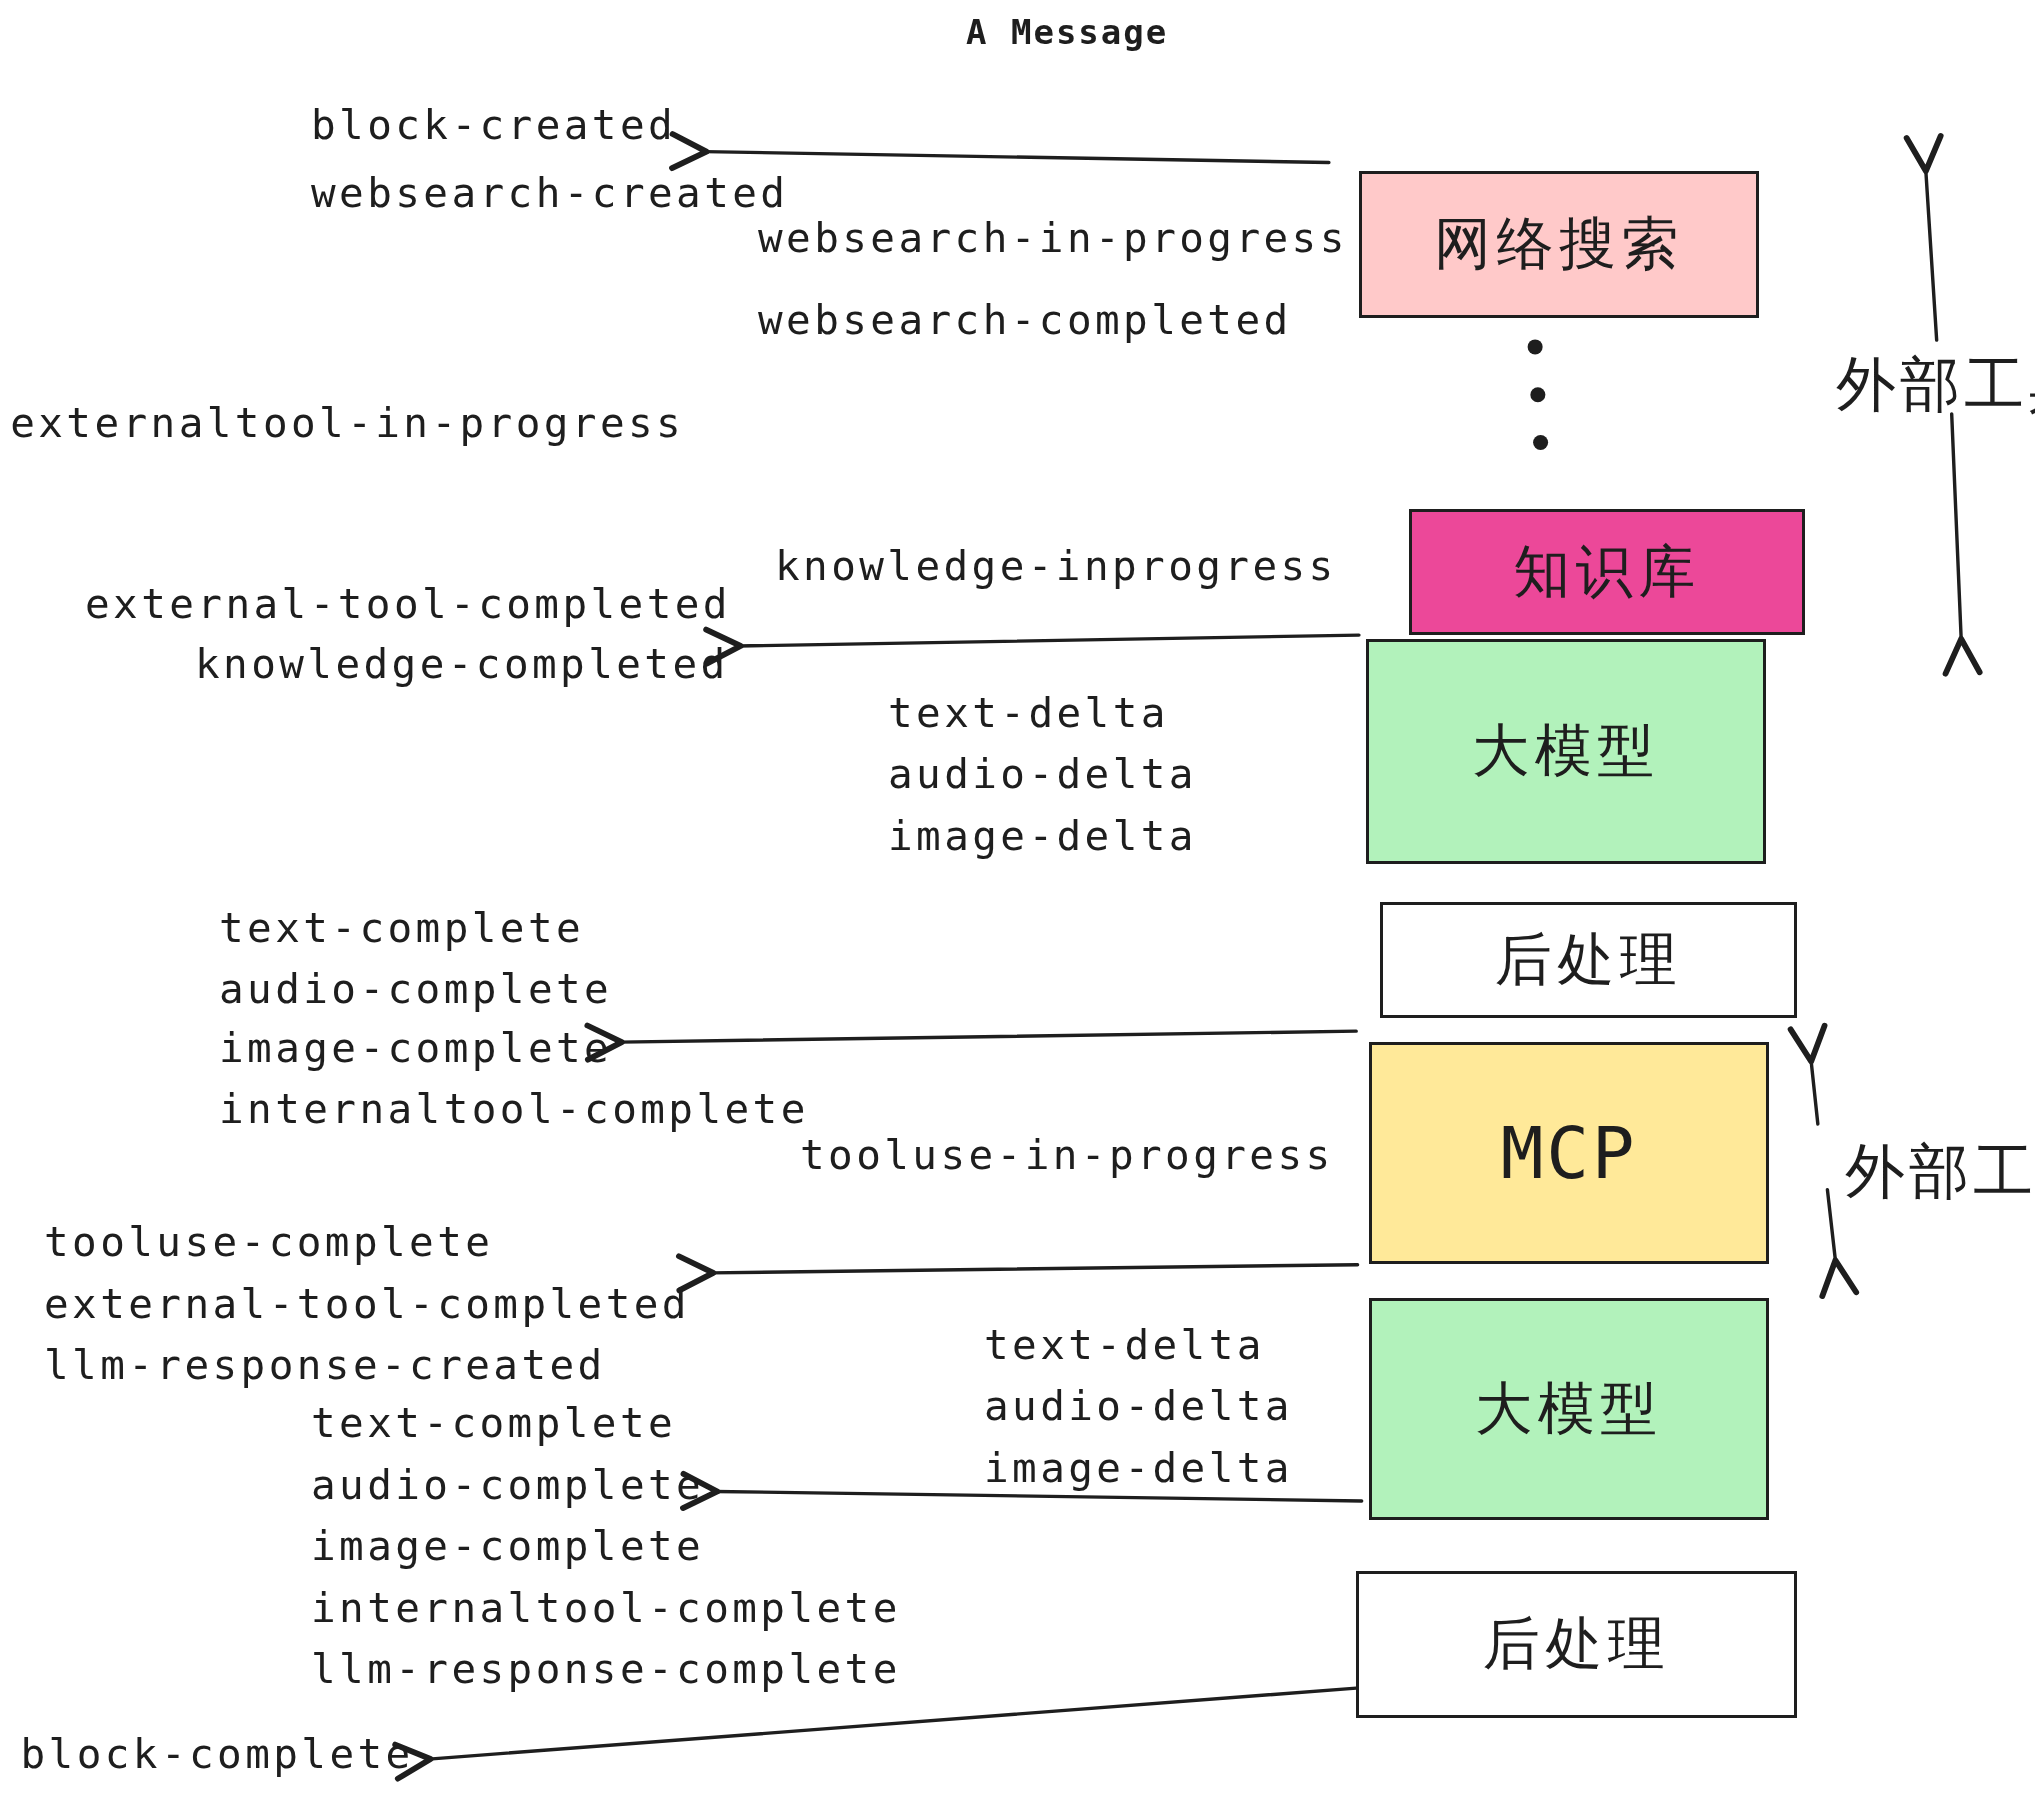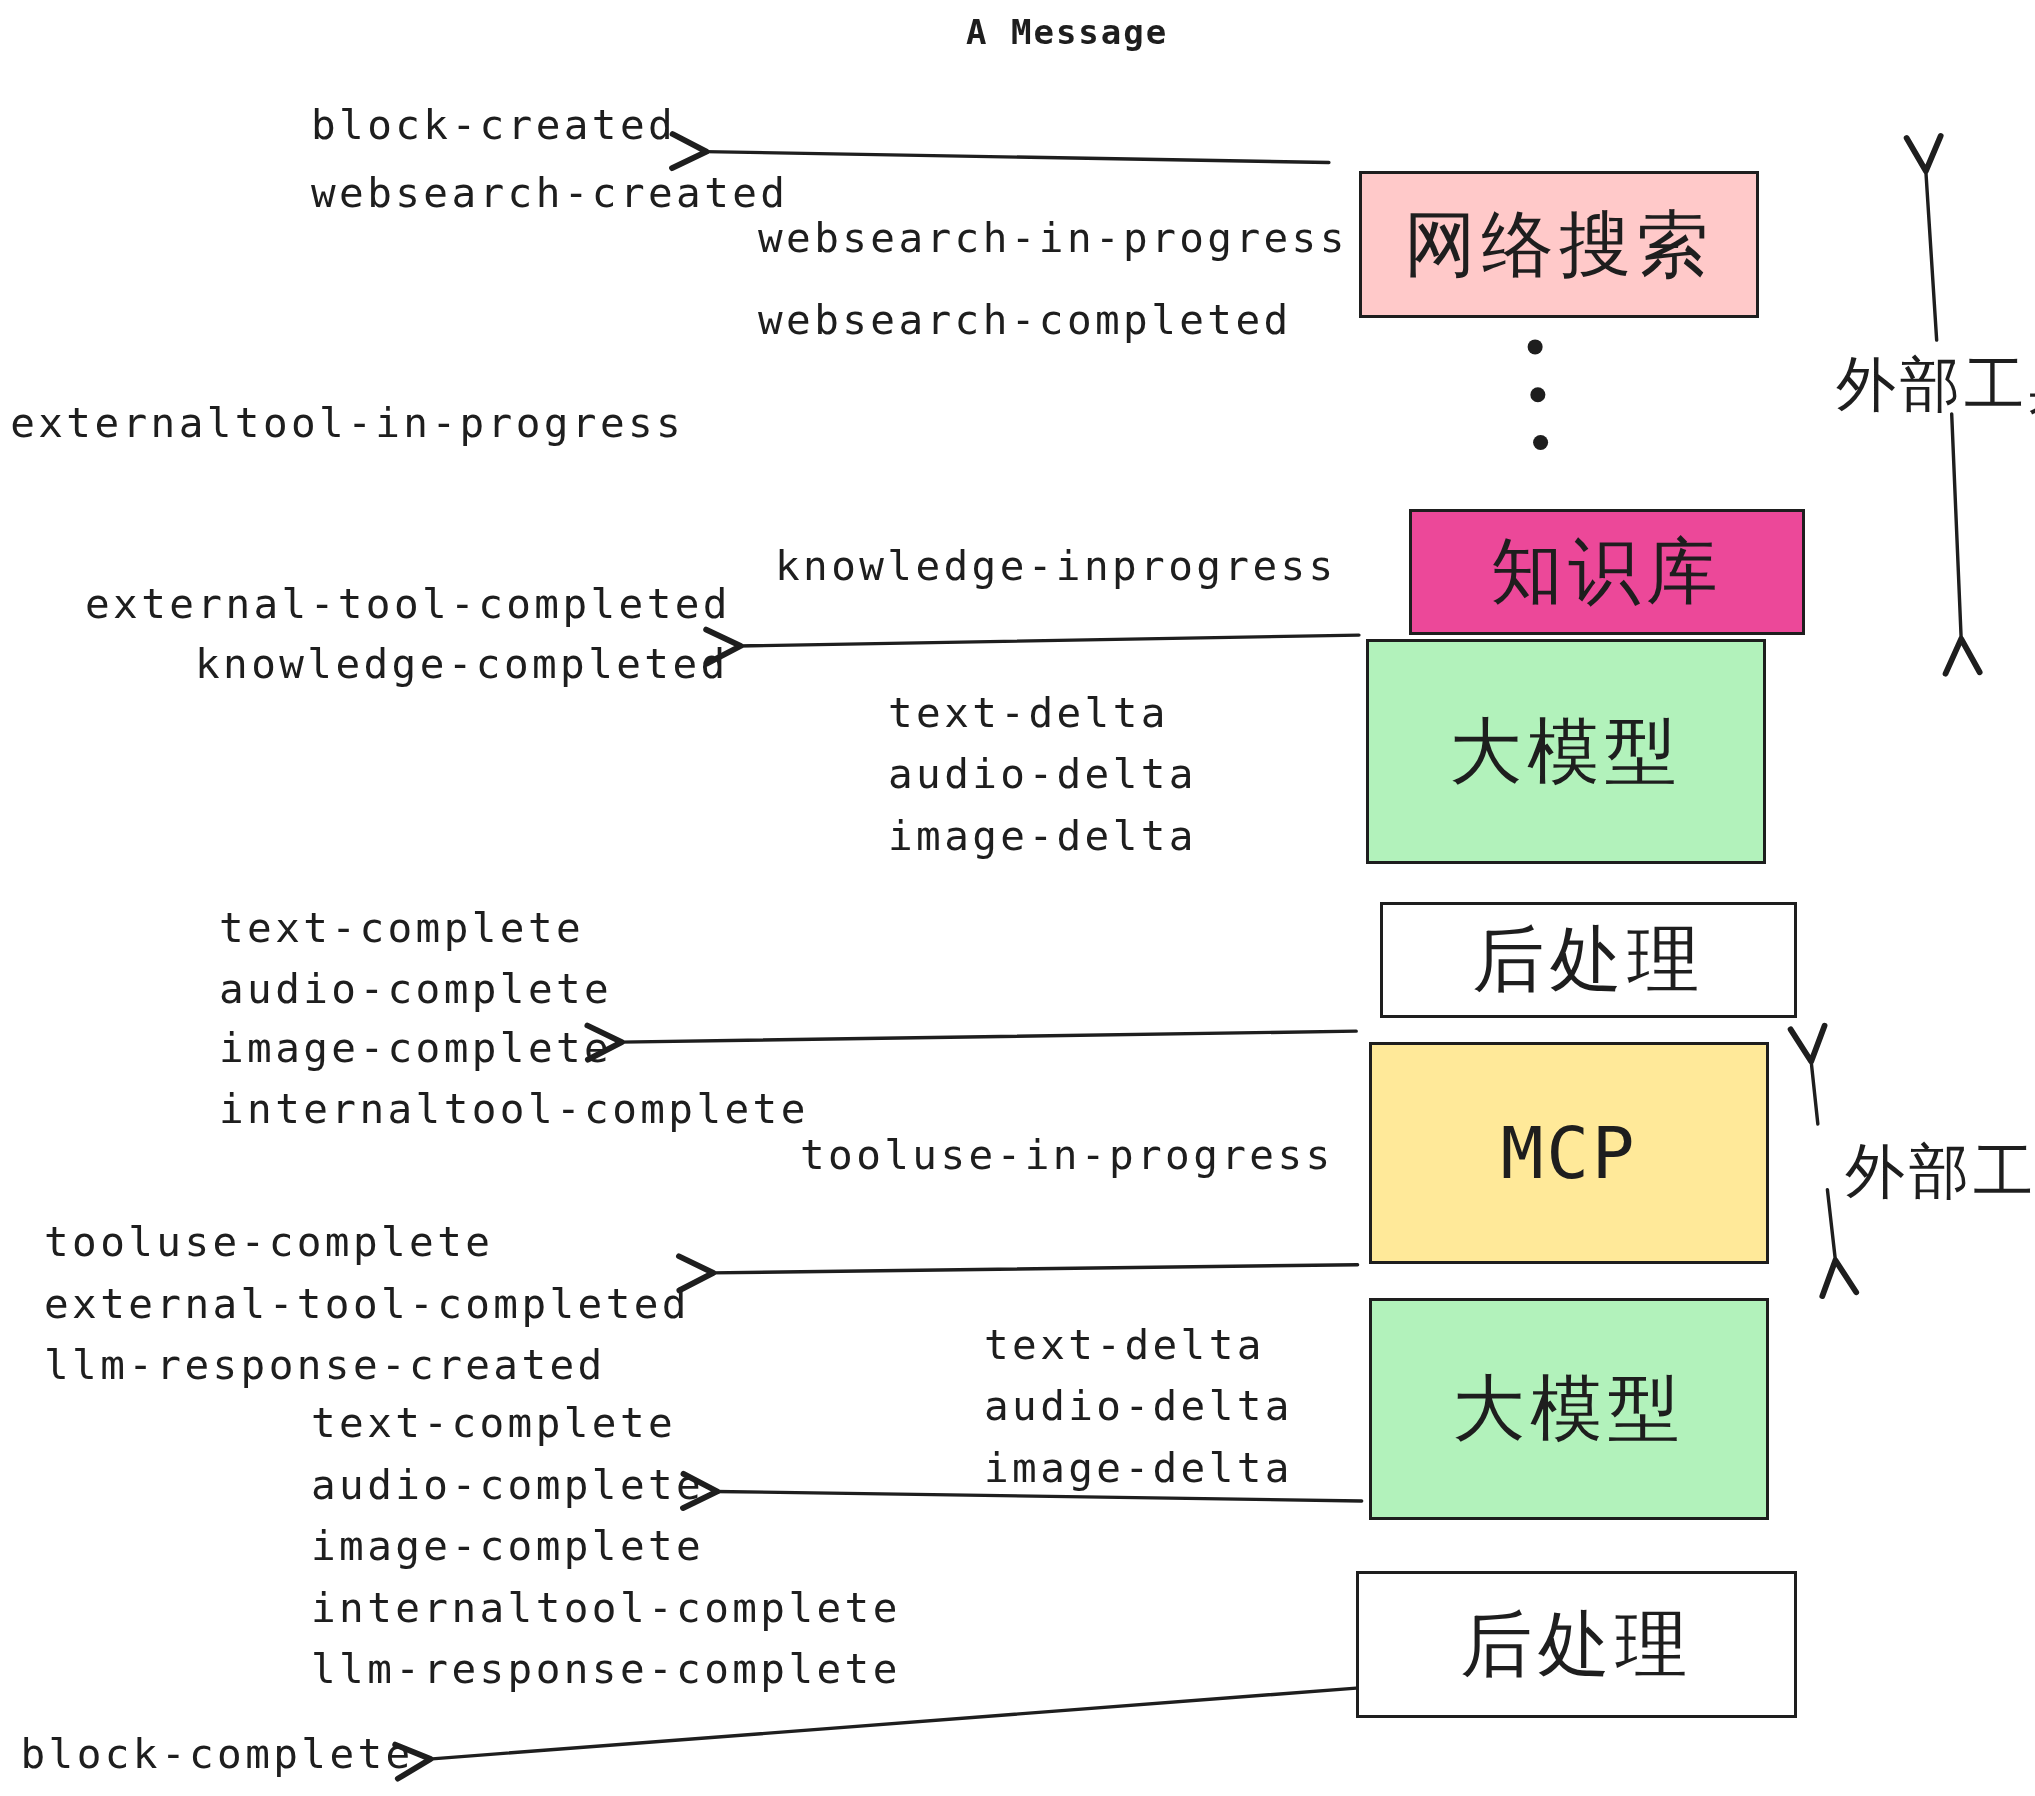--- a/index.html
+++ b/index.html
@@ -15,21 +15,21 @@
   .ev{
     position:absolute;font-size:41px;letter-spacing:3.4px;
     line-height:42px;white-space:nowrap;
   }
   .node{
     position:absolute;border:3.4px solid #1e1e1e;box-sizing:border-box;
     display:flex;align-items:center;justify-content:center;
   }
   .node-label-zh{
     font-family:"Liberation Sans","DejaVu Sans",sans-serif;
-    font-size:72px;letter-spacing:5.5px;white-space:nowrap;
+    font-size:57px;letter-spacing:5.5px;white-space:nowrap;
   }
   .node-label-mono{
     font-size:71px;letter-spacing:2.7px;white-space:nowrap;
   }
   .side-label{
     position:absolute;
     font-family:"Liberation Sans","DejaVu Sans",sans-serif;
     font-size:60px;letter-spacing:4.1px;white-space:nowrap;
   }
   svg.layer{position:absolute;left:0;top:0;width:2035px;height:1796px;}

